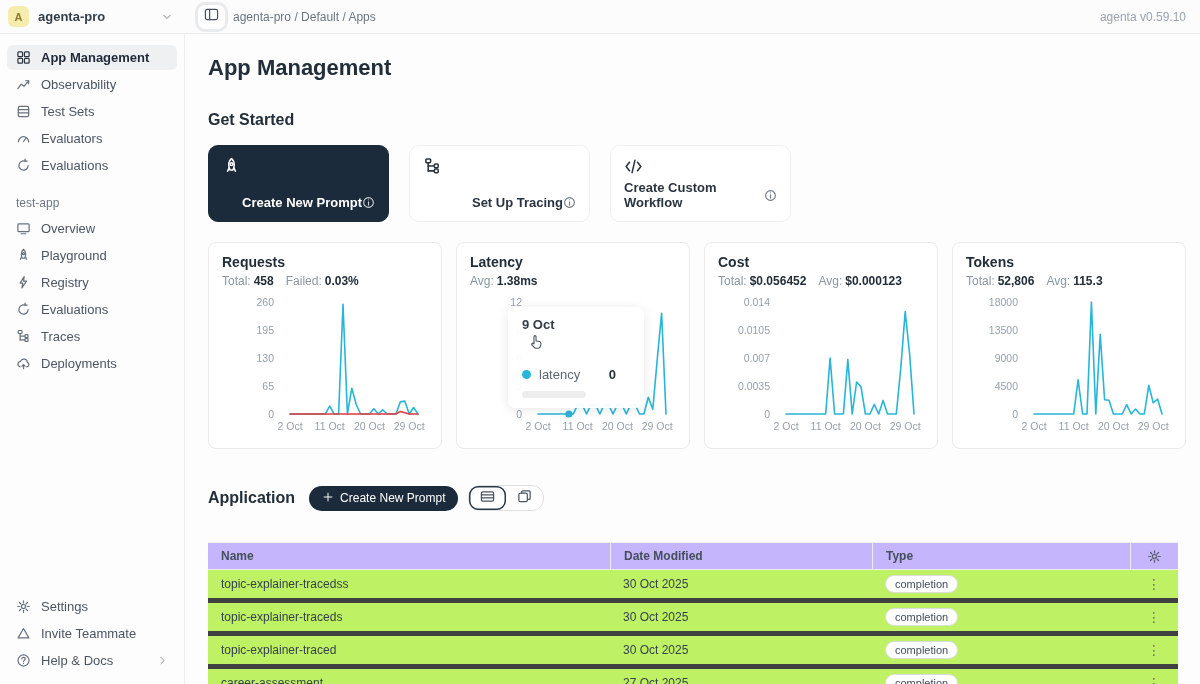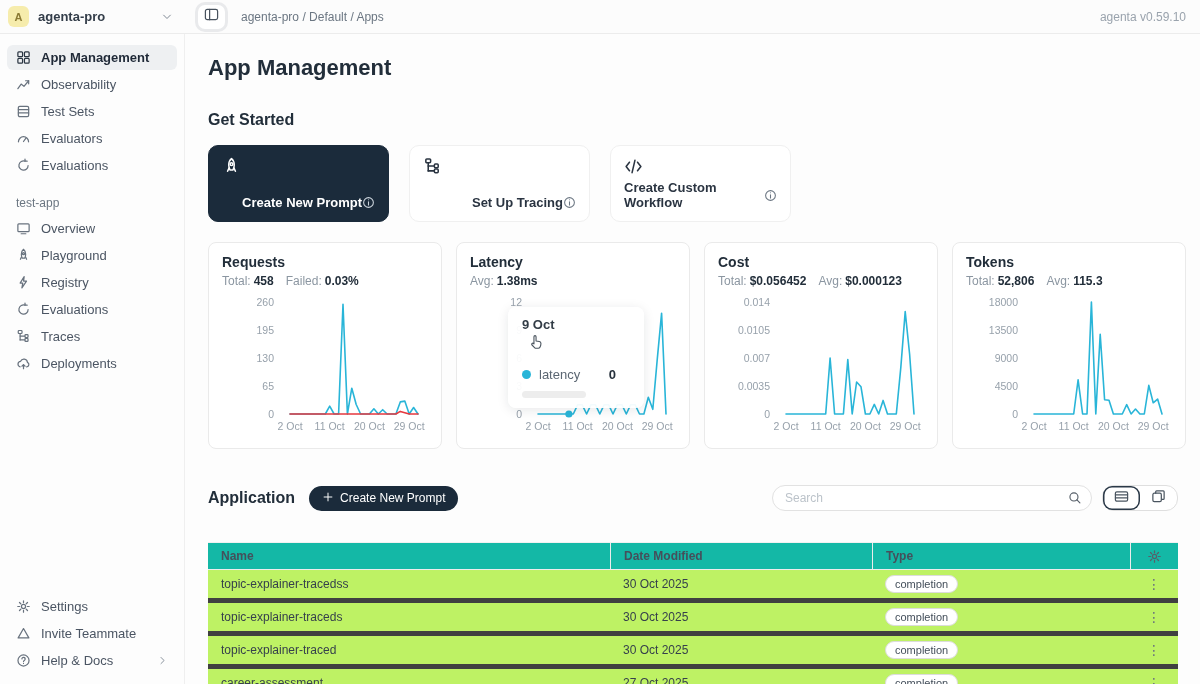--- a/index.html
+++ b/index.html
@@ -9,21 +9,21 @@
   .topbar{position:fixed;top:0;left:0;right:0;height:34px;display:flex;align-items:center;
     background:#fcfcfc;border-bottom:1px solid #ececec;z-index:20;}
   .account{display:flex;align-items:center;gap:9px;width:185px;padding:0 12px 0 8px;cursor:pointer;}
   .avatar{width:21px;height:21px;border-radius:6px;background:#f6ecac;color:#8b7a34;
     font-size:11px;font-weight:700;display:flex;align-items:center;justify-content:center;}
   .acct-name{font-size:13px;font-weight:600;color:#333d49;}
   .account .chev{margin-left:auto;color:#7c8691;display:flex;}
   .tgl-btn{margin-left:13px;width:27px;height:24px;border-radius:7px;background:#fff;
     box-shadow:0 0 0 3px #e9eaec;display:flex;align-items:center;justify-content:center;
     color:#48525e;cursor:pointer;}
-  .breadcrumb{margin-left:16px;font-size:12px;color:#6b7682;}
+  .breadcrumb{margin-left:8px;font-size:12px;color:#6b7682;}
   .version{margin-left:auto;padding-right:14px;font-size:12px;color:#9aa3ad;}
   
   .sidebar{position:fixed;top:34px;left:0;bottom:0;width:185px;border-right:1px solid #efefef;
     display:flex;flex-direction:column;padding:10px 7px 10px 7px;background:#fdfdfd;}
   .side-label{font-size:12px;color:#6b7682;margin:17px 0 5px 9px;}
   .side-item{display:flex;align-items:center;gap:10px;padding:5px 9px;margin:1px 0;border-radius:6px;
     font-size:13px;color:#4b5563;cursor:pointer;}
   .side-item .ic{display:flex;color:#68727e;flex:0 0 auto;}
   .side-item.active{background:#eef0f2;color:#1f2937;font-weight:600;}
   .side-item.active .ic{color:#2a3542;}
@@ -68,21 +68,21 @@
   .search-wrap{margin-left:auto;position:relative;}
   .search-input{width:320px;height:26px;border:1px solid #e2e2e2;border-radius:13px;
     padding:0 32px 0 12px;font-size:12px;color:#333;outline:none;background:#fff;font-family:inherit;}
   .search-input::placeholder{color:#bcc3ca;}
   .search-ic{position:absolute;right:10px;top:6px;color:#555e68;display:flex;cursor:pointer;}
   .seg-group{margin-left:10px;display:flex;height:26px;border:1px solid #dfdfdf;border-radius:12px;background:#fff;}
   .seg{width:37px;display:flex;align-items:center;justify-content:center;color:#4a5560;cursor:pointer;}
   .seg.active{box-shadow:inset 0 0 0 1.5px #2b3948;border-radius:9px;}
   
   .table{margin-top:14px;font-size:12px;}
-  .t-head{display:flex;background:#14b8a6;border-top:1px solid #f1f1f1;border-bottom:1px solid #ededed;
+  .t-head{display:flex;background:#c4b5fd;border-top:1px solid #f1f1f1;border-bottom:1px solid #ededed;
     height:28px;align-items:center;color:#454f5b;font-weight:700;margin-top:31px;}
   .th,.td{padding:0 13px;}
   .c-name{width:402px;}
   .c-date{width:262px;}
   .c-type{width:258px;}
   .c-act{width:48px;display:flex;justify-content:center;padding:0;}
   .t-head .c-date,.t-head .c-type,.t-head .c-act{border-left:1px solid #ececec;height:100%;display:flex;align-items:center;}
   .t-head .c-act{justify-content:center;color:#57606a;}
   .t-row{display:flex;height:33px;align-items:center;border-bottom:5px solid #404040;color:#36404c;cursor:pointer;background:#bef264;}
   .badge{display:inline-block;padding:2px 9px;border:1px solid #dcdcdc;border-radius:10px;
@@ -413,29 +413,20 @@
 
   <div class="app-bar">
     <h2 class="sec-title" style="margin:0;">Application</h2>
     <button class="btn-dark">
       <span><svg width="12" height="12" viewBox="0 0 16 16" fill="none" stroke="currentColor" stroke-width="1.3" stroke-linecap="round" stroke-linejoin="round">
             <line x1="8" y1="2.8" x2="8" y2="13.2"></line>
             <line x1="2.8" y1="8" x2="13.2" y2="8"></line>
           </svg></span>
       <span>Create New Prompt</span>
     </button>
-    <div class="search-wrap">
-      <input class="search-input" placeholder="Search" style="">
-      <span class="search-ic">
-          <svg width="14" height="14" viewBox="0 0 16 16" fill="none" stroke="currentColor" stroke-width="1.3" stroke-linecap="round" stroke-linejoin="round">
-            <circle cx="6.8" cy="6.8" r="4.6"></circle>
-            <line x1="10.2" y1="10.2" x2="13.6" y2="13.6"></line>
-          </svg>
-        </span>
-    </div>
     <div class="seg-group">
       <div class="seg active">
         <span><svg width="15" height="15" viewBox="0 0 16 16" fill="none" stroke="currentColor" stroke-width="1.3" stroke-linecap="round" stroke-linejoin="round">
               <rect x="1.5" y="3" width="13" height="10" rx="1.5"></rect>
               <line x1="1.5" y1="6.2" x2="14.5" y2="6.2"></line>
               <line x1="1.5" y1="9.4" x2="14.5" y2="9.4"></line>
             </svg></span>
       </div>
       <div class="seg">
         <span><svg width="15" height="15" viewBox="0 0 16 16" fill="none" stroke="currentColor" stroke-width="1.3" stroke-linecap="round" stroke-linejoin="round">

